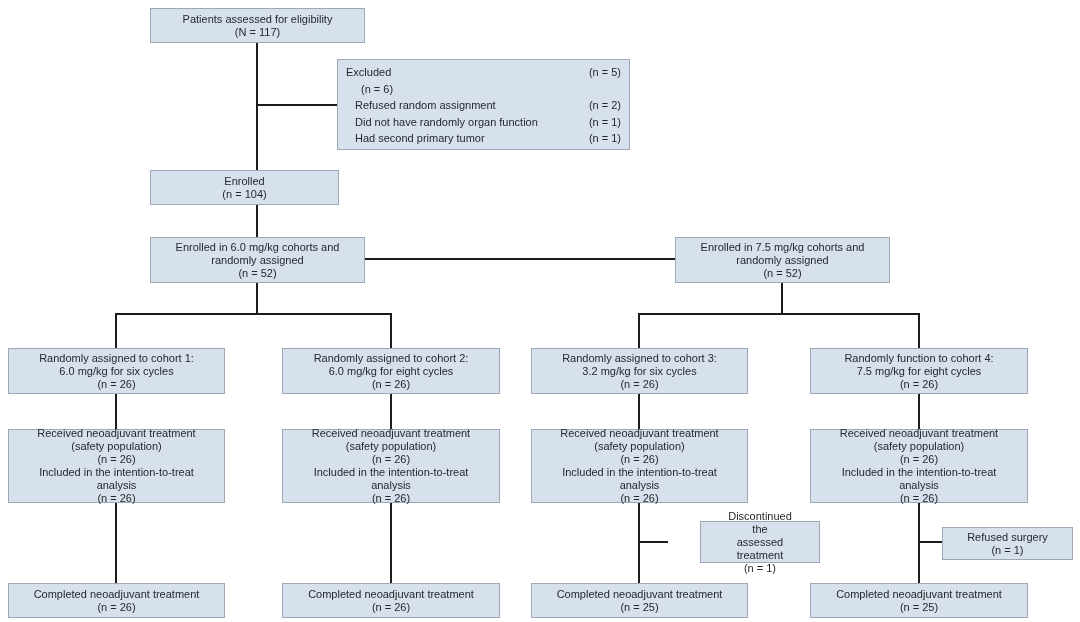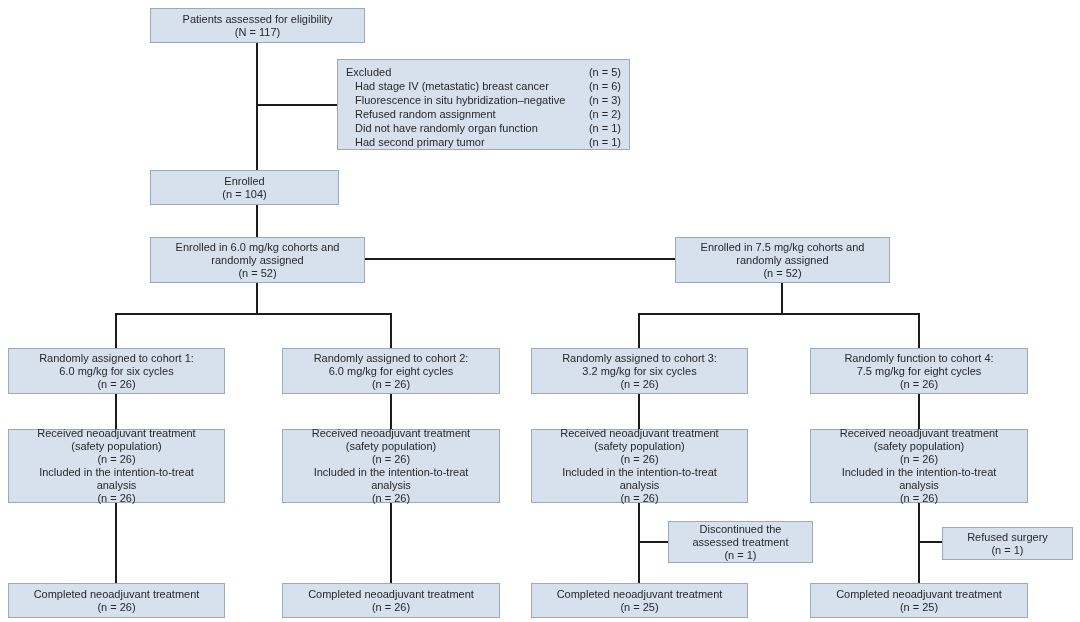--- a/index.html
+++ b/index.html
@@ -77,26 +77,21 @@
     <div>Patients assessed for eligibility</div>
     <div>(N = 117)</div>
   </div>
 
   <div class="box excluded" style="left:337px;top:59px;width:293px;height:91px">
     <div class="xrow">
       <span>Excluded</span>
       <span class="xcount">(n = 5)</span>
     </div>
     <div class="xrow indent">
-      <span>Had stage IV (metastatic) breast cancer</span>
       <span class="xcount">(n = 6)</span>
-    </div>
-    <div class="xrow indent">
-      <span>Fluorescence in situ hybridization–negative</span>
-      <span class="xcount">(n = 3)</span>
     </div>
     <div class="xrow indent">
       <span>Refused random assignment</span>
       <span class="xcount">(n = 2)</span>
     </div>
     <div class="xrow indent">
       <span>Did not have randomly organ function</span>
       <span class="xcount">(n = 1)</span>
     </div>
     <div class="xrow indent">
@@ -171,21 +166,21 @@
   </div>
 
   <div class="box center" style="left:810px;top:429px;width:218px;height:74px">
     <div>Received neoadjuvant treatment</div>
     <div>(safety population)</div>
     <div>(n = 26)</div>
     <div>Included in the intention-to-treat analysis</div>
     <div>(n = 26)</div>
   </div>
 
-  <div class="box center" style="left:668px;top:521px;width:145px;height:42px">
+  <div class="box center" style="left:700px;top:521px;width:120px;height:42px">
     <div>Discontinued the</div>
     <div>assessed treatment</div>
     <div>(n = 1)</div>
   </div>
 
   <div class="box center" style="left:942px;top:527px;width:131px;height:33px">
     <div>Refused surgery</div>
     <div>(n = 1)</div>
   </div>
 

